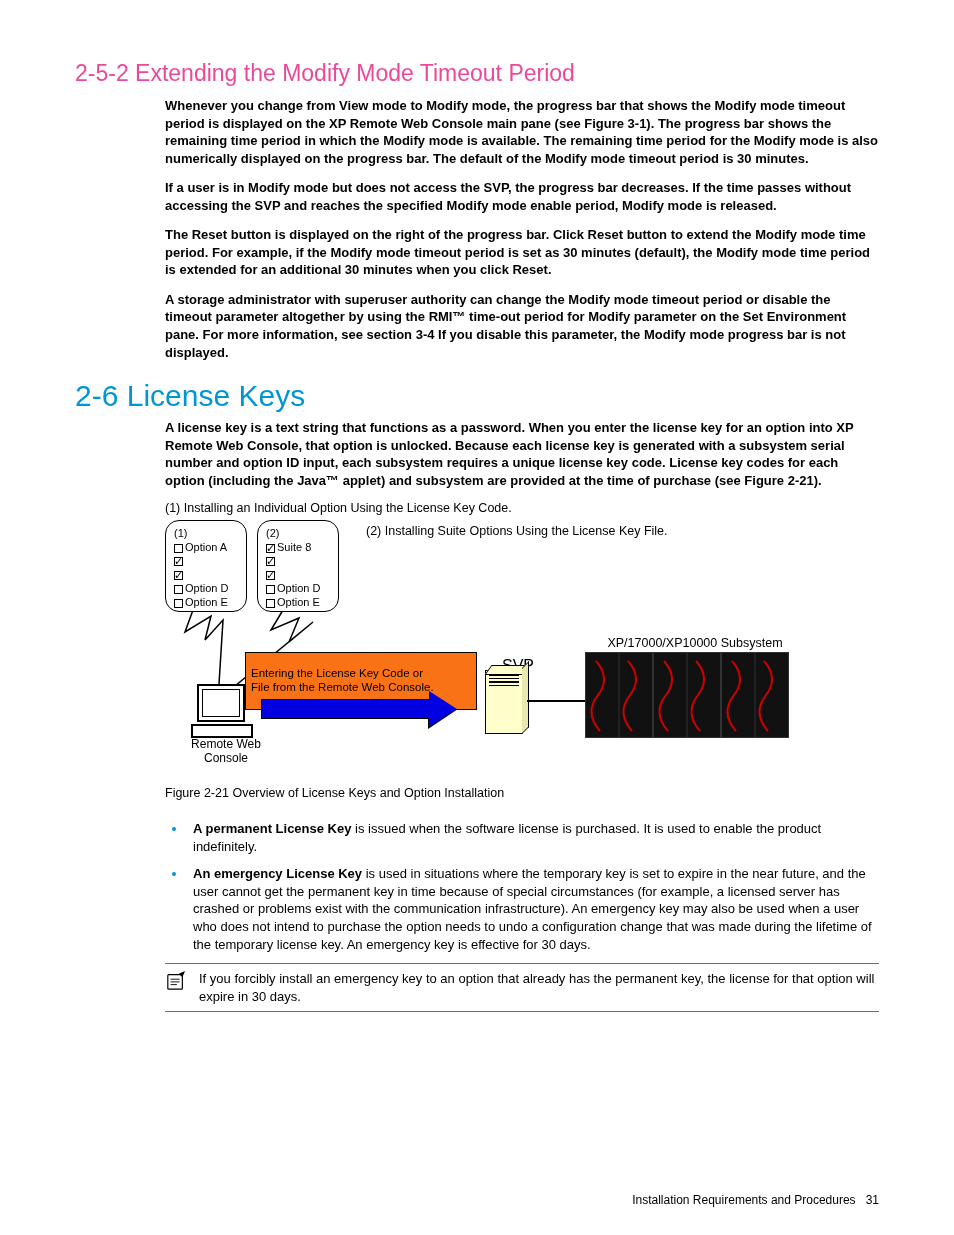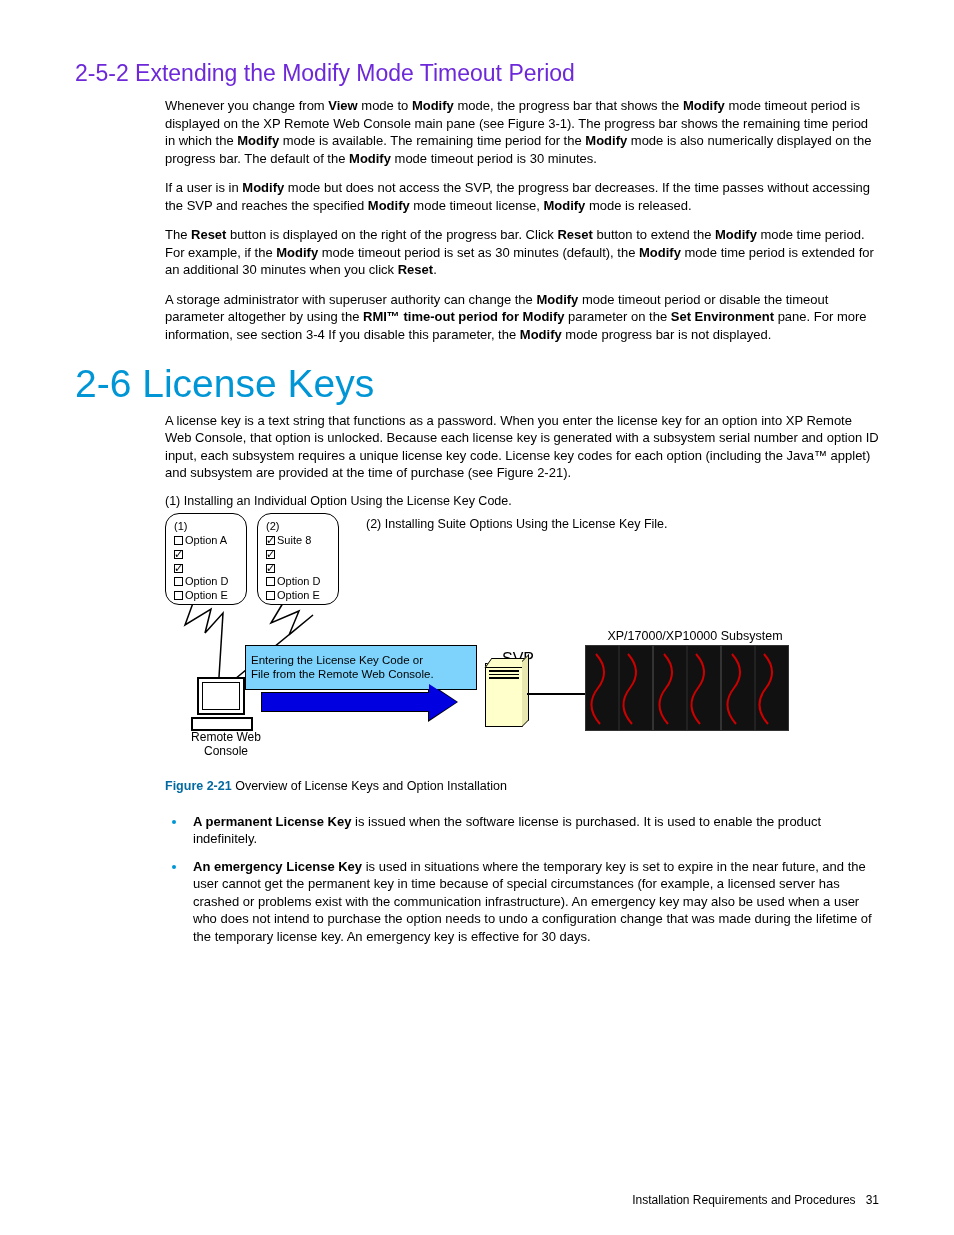--- a/index.html
+++ b/index.html
@@ -13,42 +13,42 @@
   .page {
     padding: 60px 75px 40px 75px;
     box-sizing: border-box;
     min-height: 1235px;
     position: relative;
   }
   h2.section-sub {
     font-family: "Trebuchet MS", "Lucida Sans", Arial, sans-serif;
     font-weight: 400;
     font-size: 23px;
-    color: #6d28d9;
+    color: #ec4899;
     margin: 0 0 10px 0;
   }
   h1.section-main {
     font-family: "Trebuchet MS", "Lucida Sans", Arial, sans-serif;
     font-weight: 400;
-    font-size: 39px;
+    font-size: 30px;
     color: #0096D6;
     margin: 18px 0 6px 0;
   }
   .body-text {
     margin-left: 90px;
     font-size: 13px;
     line-height: 1.35;
   }
-  .body-text p { margin: 0 0 12px 0; }
+  .body-text p { margin: 0 0 12px 0; font-weight: bold; }
   .figure-caption-line {
     margin-left: 90px;
     font-size: 12.5px;
     margin-top: 6px;
   }
-  .figure-label { color: #0369a1; font-weight: bold; }
+  .figure-label { color: #000000; font-weight: normal; }
   ul.bullets {
     margin: 20px 0 10px 90px;
     padding-left: 22px;
   }
   ul.bullets li {
     font-size: 13px;
     line-height: 1.35;
     margin-bottom: 10px;
     padding-left: 6px;
   }
@@ -121,23 +121,23 @@
   .diag-label-2 {
     position: absolute;
     top: 4px; left: 201px;
     font-size: 12.5px;
   }
   .entry-box {
     position: absolute;
     top: 132px; left: 80px;
     width: 232px;
     border: 1px solid #000;
-    background: #7dd3fc;
+    background: #f97316;
     font-size: 11.5px;
-    padding: 8px 5px;
+    padding: 14px 5px;
     line-height: 1.2;
     box-sizing: border-box;
   }
   .subsystem-label {
     position: absolute;
     top: 116px; left: 420px;
     font-size: 12.5px;
     text-align: center;
     width: 220px;
   }
@@ -277,21 +277,21 @@
 
 <div class="page">
 
   <h2 class="section-sub">2-5-2 Extending the Modify Mode Timeout Period</h2>
 
   <div class="body-text">
     <p>
       <span>Whenever you change from </span><b>View</b><span> mode to </span><b>Modify</b><span> mode, the progress bar that shows the </span><b>Modify</b><span> mode timeout period is displayed on the XP Remote Web Console main pane (see Figure 3-1). The progress bar shows the remaining time period in which the </span><b>Modify</b><span> mode is available. The remaining time period for the </span><b>Modify</b><span> mode is also numerically displayed on the progress bar. The default of the </span><b>Modify</b><span> mode timeout period is 30 minutes.</span>
     </p>
     <p>
-      <span>If a user is in </span><b>Modify</b><span> mode but does not access the SVP, the progress bar decreases. If the time passes without accessing the SVP and reaches the specified </span><b>Modify</b><span> mode timeout license, </span><b>Modify</b><span> mode is released.</span>
+      <span>If a user is in </span><b>Modify</b><span> mode but does not access the SVP, the progress bar decreases. If the time passes without accessing the SVP and reaches the specified </span><b>Modify</b><span> mode enable period, </span><b>Modify</b><span> mode is released.</span>
     </p>
     <p>
       <span>The </span><b>Reset</b><span> button is displayed on the right of the progress bar. Click </span><b>Reset</b><span> button to extend the </span><b>Modify</b><span> mode time period. For example, if the </span><b>Modify</b><span> mode timeout period is set as 30 minutes (default), the </span><b>Modify</b><span> mode time period is extended for an additional 30 minutes when you click </span><b>Reset</b><span>.</span>
     </p>
     <p>
       <span>A storage administrator with superuser authority can change the </span><b>Modify</b><span> mode timeout period or disable the timeout parameter altogether by using the </span><b>RMI™ time-out period for Modify</b><span> parameter on the </span><b>Set Environment</b><span> pane. For more information, see section 3-4 If you disable this parameter, the </span><b>Modify</b><span> mode progress bar is not displayed.</span>
     </p>
   </div>
 
   <h1 class="section-main">2-6 License Keys</h1>
@@ -400,18 +400,28 @@
 
   <ul class="bullets">
     <li>
       <b>A permanent License Key</b><span> is issued when the software license is purchased. It is used to enable the product indefinitely.</span>
     </li>
     <li>
       <b>An emergency License Key</b><span> is used in situations where the temporary key is set to expire in the near future, and the user cannot get the permanent key in time because of special circumstances (for example, a licensed server has crashed or problems exist with the communication infrastructure). An emergency key may also be used when a user who does not intend to purchase the option needs to undo a configuration change that was made during the lifetime of the temporary license key. An emergency key is effective for 30 days.</span>
     </li>
   </ul>
 
+  <div class="note-block">
+    <svg class="note-icon" viewBox="0 0 24 22">
+      <rect x="3" y="4" width="16" height="16" rx="1" fill="none" stroke="#000" stroke-width="1.3"></rect>
+      <line x1="6" y1="9" x2="16" y2="9" stroke="#000" stroke-width="1"></line>
+      <line x1="6" y1="12" x2="16" y2="12" stroke="#000" stroke-width="1"></line>
+      <line x1="6" y1="15" x2="13" y2="15" stroke="#000" stroke-width="1"></line>
+      <path d="M15 3 L22 0 L19 7 Z" fill="#000"></path>
+    </svg>
+    <div class="note-text">If you forcibly install an emergency key to an option that already has the permanent key, the license for that option will expire in 30 days.</div>
+  </div>
 
   <div class="footer">
     <span>Installation Requirements and Procedures</span>&nbsp;&nbsp;&nbsp;<span>31</span>
   </div>
 
 </div>
 
 </body></html>

